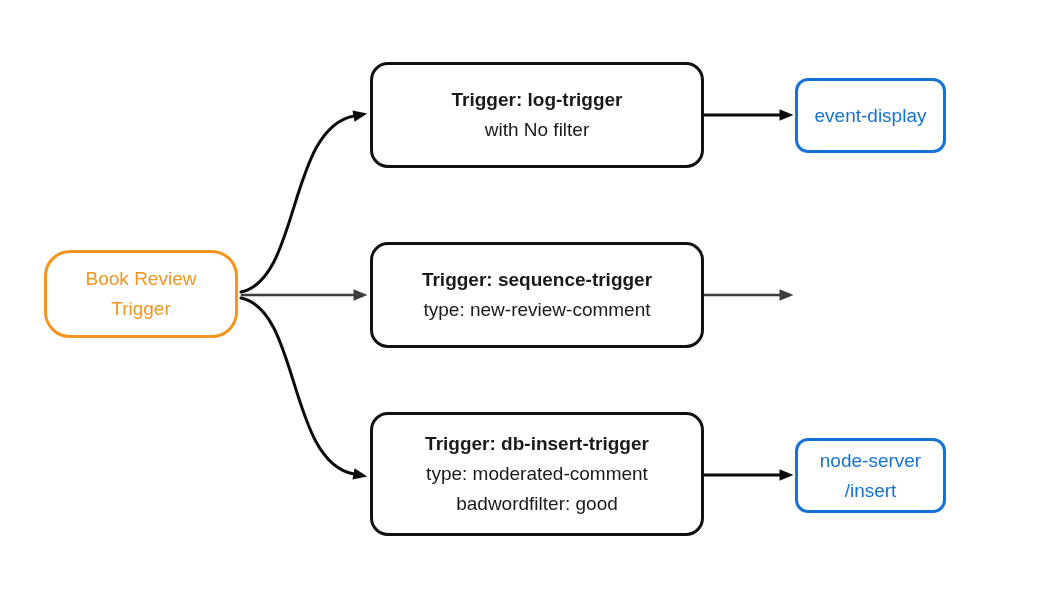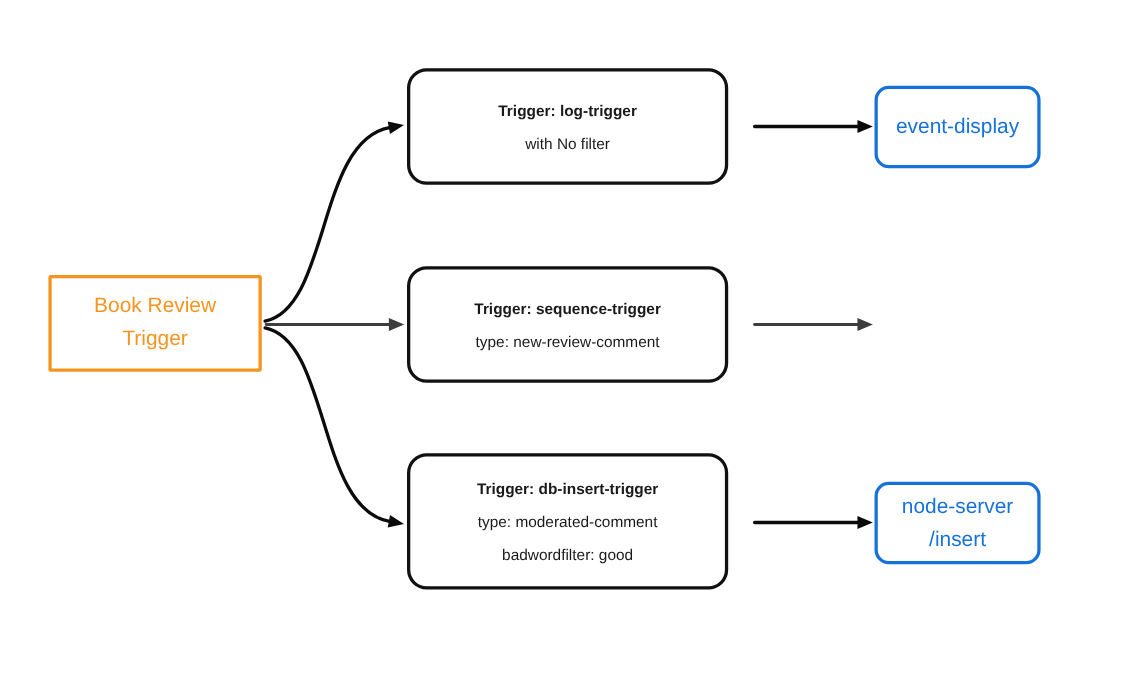--- a/index.html
+++ b/index.html
@@ -25,31 +25,31 @@
     flex-direction: column;
     align-items: center;
     justify-content: center;
     text-align: center;
   }
   .node .line { line-height: 30px; white-space: nowrap; }
   .broker-node {
     left: 44px; top: 250px;
     width: 194px; height: 88px;
     border: 3px solid #F5951F;
-    border-radius: 2px;
+    border-radius: 26px;
     color: #F5951F;
     font-size: 19px;
   }
   .trigger-node {
     border: 3px solid #111111;
     border-radius: 18px;
     color: #1a1a1a;
-    font-size: 14px;
+    font-size: 19px;
     left: 370px;
-    width: 292px;
+    width: 334px;
   }
   .trigger-1 { top: 62px;  height: 106px; }
   .trigger-2 { top: 242px; height: 106px; }
   .trigger-3 { top: 412px; height: 124px; }
   .trigger-node .title { font-weight: bold; }
   .trigger-node .key   { font-weight: normal; }
   .sink-node {
     left: 795px;
     width: 151px; height: 75px;
     border: 3px solid #1672D8;

